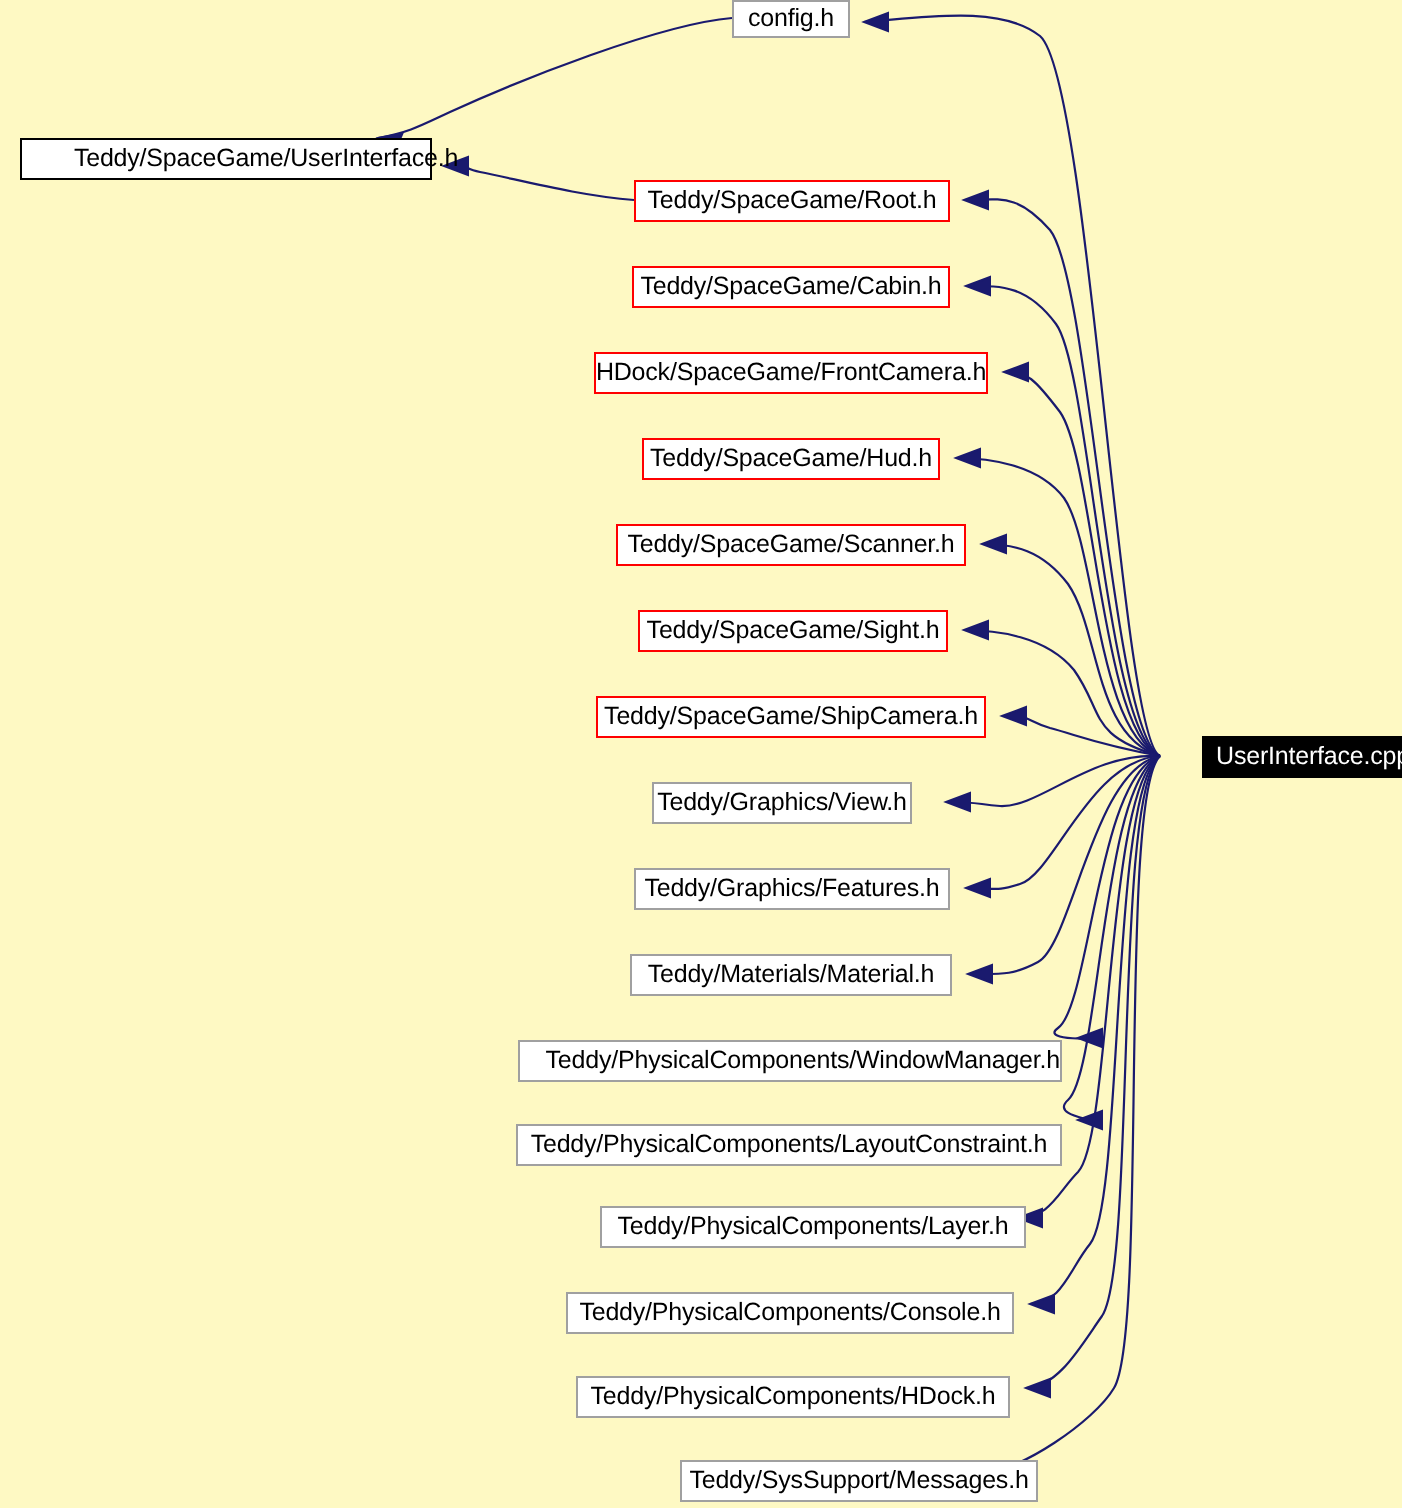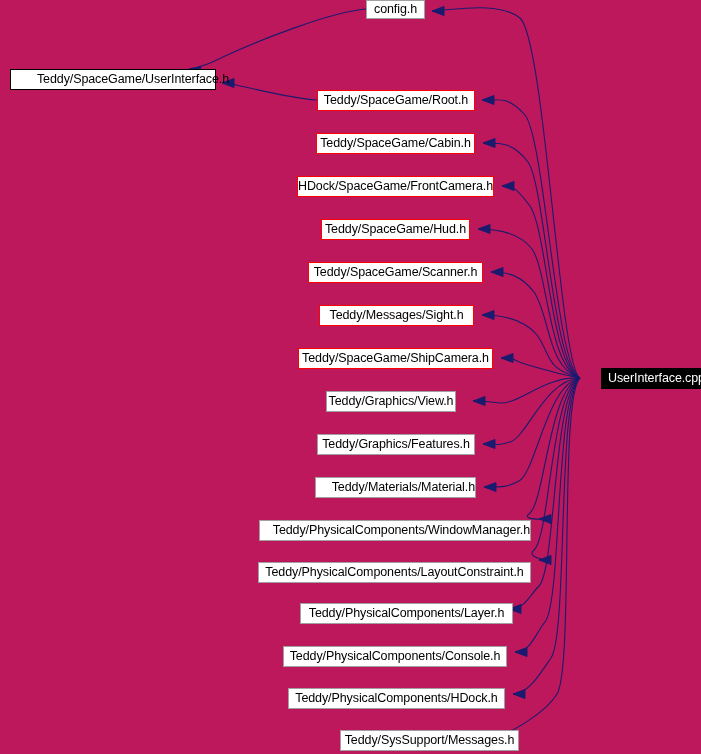--- a/index.html
+++ b/index.html
@@ -10,21 +10,21 @@
   body {
     width: 701px;
     height: 754px;
     font-family: "Liberation Sans", sans-serif;
     overflow: hidden;
   }
   #graph-root {
     position: relative;
     width: 701px;
     height: 754px;
-    background: #be185d;
+    background: #fef9c3;
   }
   svg.edges {
     position: absolute;
     left: 0;
     top: 0;
     width: 701px;
     height: 754px;
   }
   .node {
     position: absolute;
@@ -117,32 +117,32 @@
       <div class="node red" style="left: 297px; top: 176px; width: 197px; height: 21px;">
         <span>HDock/SpaceGame/FrontCamera.h</span>
       </div>
       <div class="node red" style="left: 321px; top: 219px; width: 149px; height: 21px;">
         <span>Teddy/SpaceGame/Hud.h</span>
       </div>
       <div class="node red" style="left: 308px; top: 262px; width: 175px; height: 21px;">
         <span>Teddy/SpaceGame/Scanner.h</span>
       </div>
       <div class="node red" style="left: 319px; top: 305px; width: 155px; height: 21px;">
-        <span>Teddy/Messages/Sight.h</span>
+        <span>Teddy/SpaceGame/Sight.h</span>
       </div>
       <div class="node red" style="left: 298px; top: 348px; width: 195px; height: 21px;">
         <span>Teddy/SpaceGame/ShipCamera.h</span>
       </div>
       <div class="node" style="left: 326px; top: 391px; width: 130px; height: 21px;">
         <span>Teddy/Graphics/View.h</span>
       </div>
       <div class="node" style="left: 317px; top: 434px; width: 158px; height: 21px;">
         <span>Teddy/Graphics/Features.h</span>
       </div>
-      <div class="node" style="left: 315px; top: 477px; width: 161px; height: 21px; justify-content: flex-end;">
+      <div class="node" style="left: 315px; top: 477px; width: 161px; height: 21px;">
         <span>Teddy/Materials/Material.h</span>
       </div>
       <div class="node" style="left: 259px; top: 520px; width: 272px; height: 21px; justify-content: flex-end;">
         <span>Teddy/PhysicalComponents/WindowManager.h</span>
       </div>
       <div class="node" style="left: 258px; top: 562px; width: 273px; height: 21px;">
         <span>Teddy/PhysicalComponents/LayoutConstraint.h</span>
       </div>
       <div class="node" style="left: 300px; top: 603px; width: 213px; height: 21px;">
         <span>Teddy/PhysicalComponents/Layer.h</span>

